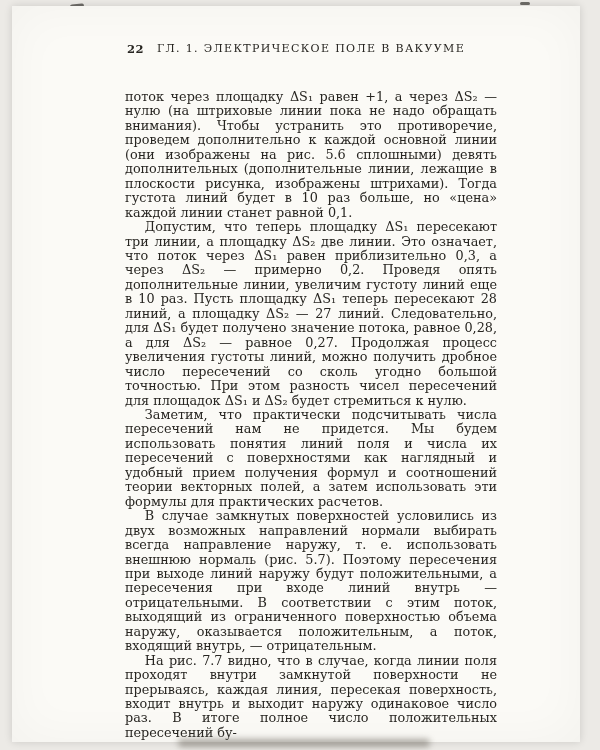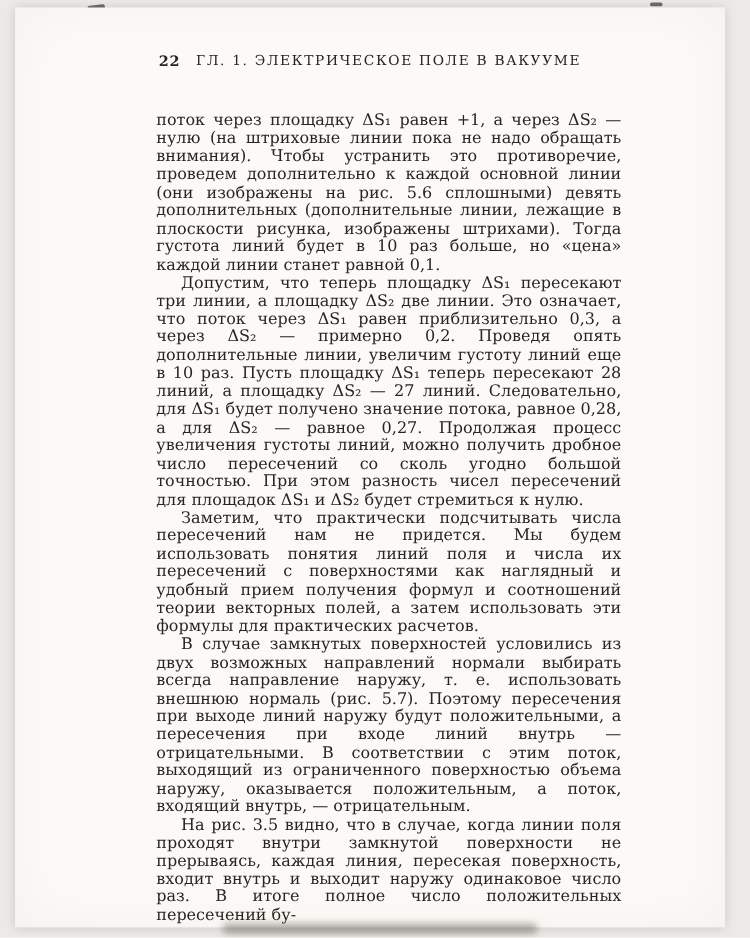--- a/index.html
+++ b/index.html
@@ -70,18 +70,18 @@
     <div class="page-header">
       <span class="pnum">22</span>
       <span class="rtitle">ГЛ. 1. ЭЛЕКТРИЧЕСКОЕ ПОЛЕ В ВАКУУМЕ</span>
     </div>
 
     <div class="page-body">
       <p class="para no-indent">поток через площадку ΔS₁ равен +1, а через ΔS₂ — нулю (на штриховые линии пока не надо обращать внимания). Чтобы устранить это противоречие, проведем дополнительно к каждой основной линии (они изображены на рис. 5.6 сплошными) девять дополнительных (дополнительные линии, лежащие в плоскости рисунка, изображены штрихами). Тогда густота линий будет в 10 раз больше, но «цена» каждой линии станет равной 0,1.</p>
       <p class="para">Допустим, что теперь площадку ΔS₁ пересекают три линии, а площадку ΔS₂ две линии. Это означает, что поток через ΔS₁ равен приблизительно 0,3, а через ΔS₂ — примерно 0,2. Проведя опять дополнительные линии, увеличим густоту линий еще в 10 раз. Пусть площадку ΔS₁ теперь пересекают 28 линий, а площадку ΔS₂ — 27 линий. Следовательно, для ΔS₁ будет получено значение потока, равное 0,28, а для ΔS₂ — равное 0,27. Продолжая процесс увеличения густоты линий, можно получить дробное число пересечений со сколь угодно большой точностью. При этом разность чисел пересечений для площадок ΔS₁ и ΔS₂ будет стремиться к нулю.</p>
       <p class="para">Заметим, что практически подсчитывать числа пересечений нам не придется. Мы будем использовать понятия линий поля и числа их пересечений с поверхностями как наглядный и удобный прием получения формул и соотношений теории векторных полей, а затем использовать эти формулы для практических расчетов.</p>
       <p class="para">В случае замкнутых поверхностей условились из двух возможных направлений нормали выбирать всегда направление наружу, т. е. использовать внешнюю нормаль (рис. 5.7). Поэтому пересечения при выходе линий наружу будут положительными, а пересечения при входе линий внутрь — отрицательными. В соответствии с этим поток, выходящий из ограниченного поверхностью объема наружу, оказывается положительным, а поток, входящий внутрь, — отрицательным.</p>
-      <p class="para">На рис. 3.5 видно, что в случае, когда линии поля проходят внутри замкнутой поверхности не прерываясь, каждая линия, пересекая поверхность, входит внутрь и выходит наружу одинаковое число раз. В итоге полное число положительных пересечений бу-</p>
+      <p class="para">На рис. 7.7 видно, что в случае, когда линии поля проходят внутри замкнутой поверхности не прерываясь, каждая линия, пересекая поверхность, входит внутрь и выходит наружу одинаковое число раз. В итоге полное число положительных пересечений бу-</p>
     </div>
   </div>
 
   <div class="bottom-smudge"></div>
 </div>
 
 </body></html>

